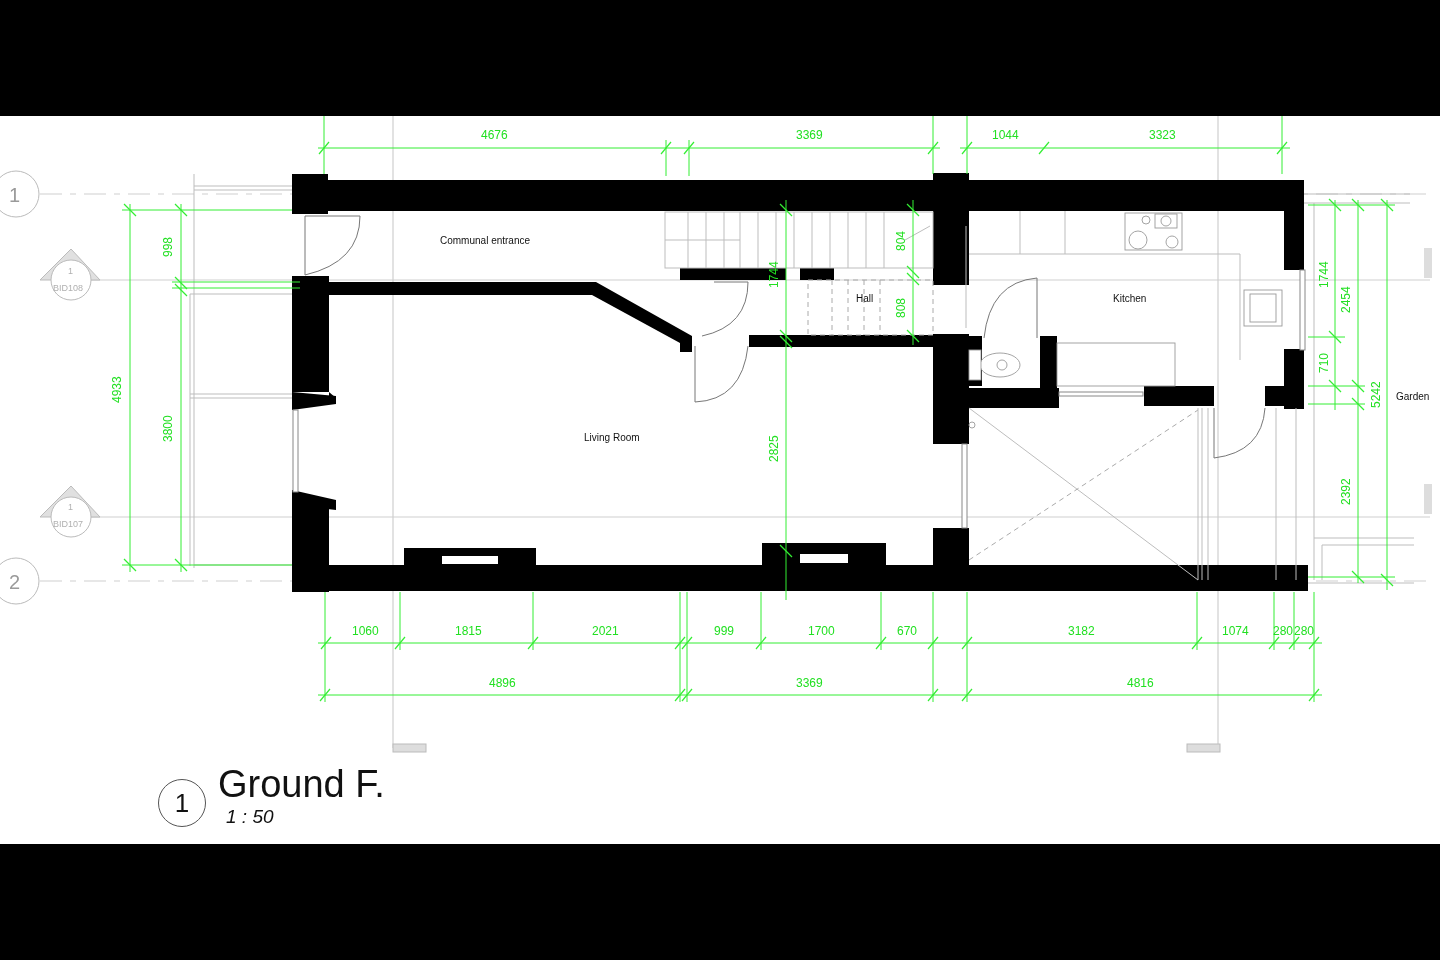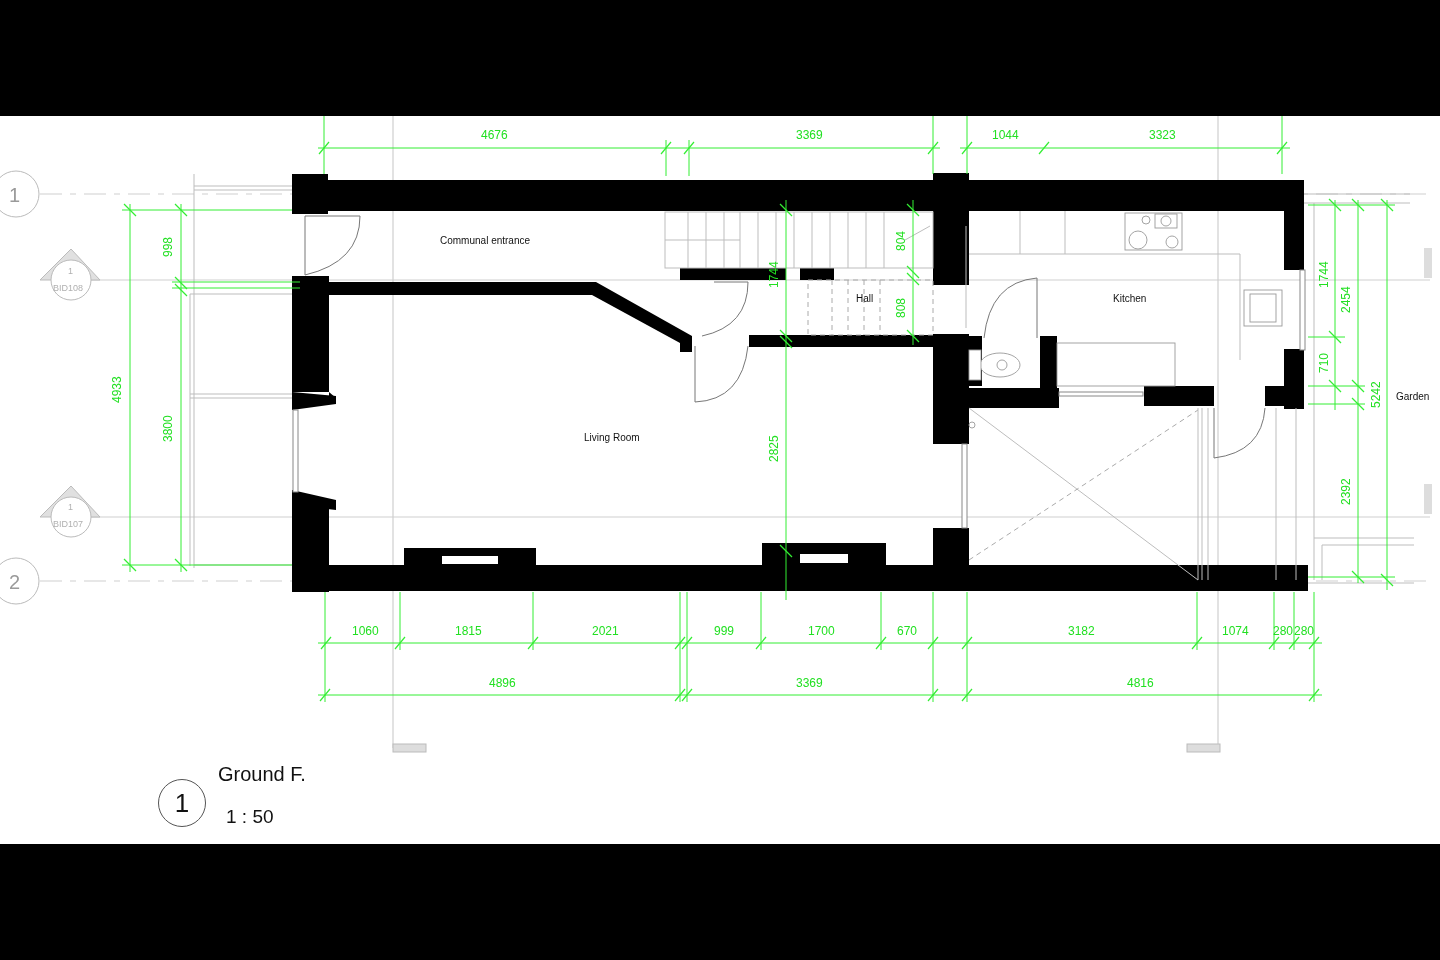--- a/index.html
+++ b/index.html
@@ -13,22 +13,22 @@
     .dim { stroke:#33ee33; stroke-width:1; fill:none; }
     .tick { stroke:#33ee33; stroke-width:1.2; }
     .dimtxt { fill:#22e022; font-size:12px; font-family:"Liberation Sans", sans-serif; }
     .room { fill:#111; font-size:10px; font-family:"Liberation Sans", sans-serif; }
     .fix { stroke:#9a9a9a; stroke-width:0.9; fill:#fff; }
     .door { stroke:#777; stroke-width:1; fill:none; }
     .dash { stroke:#aaa; stroke-width:1; fill:none; stroke-dasharray:5 4; }
     .wd { stroke:#888; stroke-width:1; fill:#fff; }
     .gridlbl { fill:#9a9a9a; font-size:20px; font-family:"Liberation Sans", sans-serif; }
     .sec { fill:#b0b0b0; font-size:9px; font-family:"Liberation Sans", sans-serif; }
-    .cap-title { position:absolute; left:218px; top:763px; font-size:20px; color:#111; }
-    .cap-scale { position:absolute; left:226px; top:806px; font-size:19px; color:#111; }
+    .cap-title { position:absolute; left:218px; top:763px; font-size:38px; color:#111; }
+    .cap-scale { position:absolute; left:226px; top:806px; font-size:19px; color:#111;font-style:italic; }
     .cap-num { position:absolute; left:158px; top:779px; width:46px; height:46px; border:1px solid #555; border-radius:50%; text-align:center; line-height:46px; font-size:26px; color:#111; }
   </style>
 </head>
 <body>
 
 <div id="sheet"></div>
 
 <svg width="1440" height="960" viewBox="0 0 1440 960">
 
   <g>

